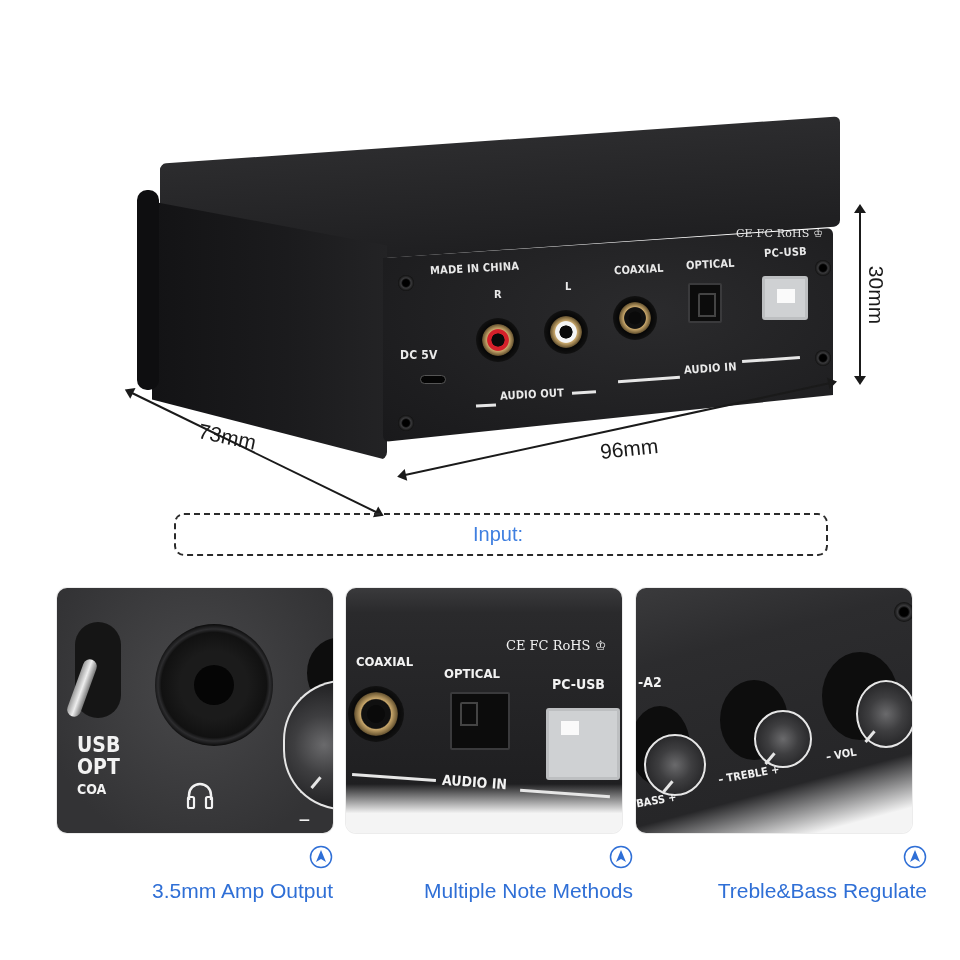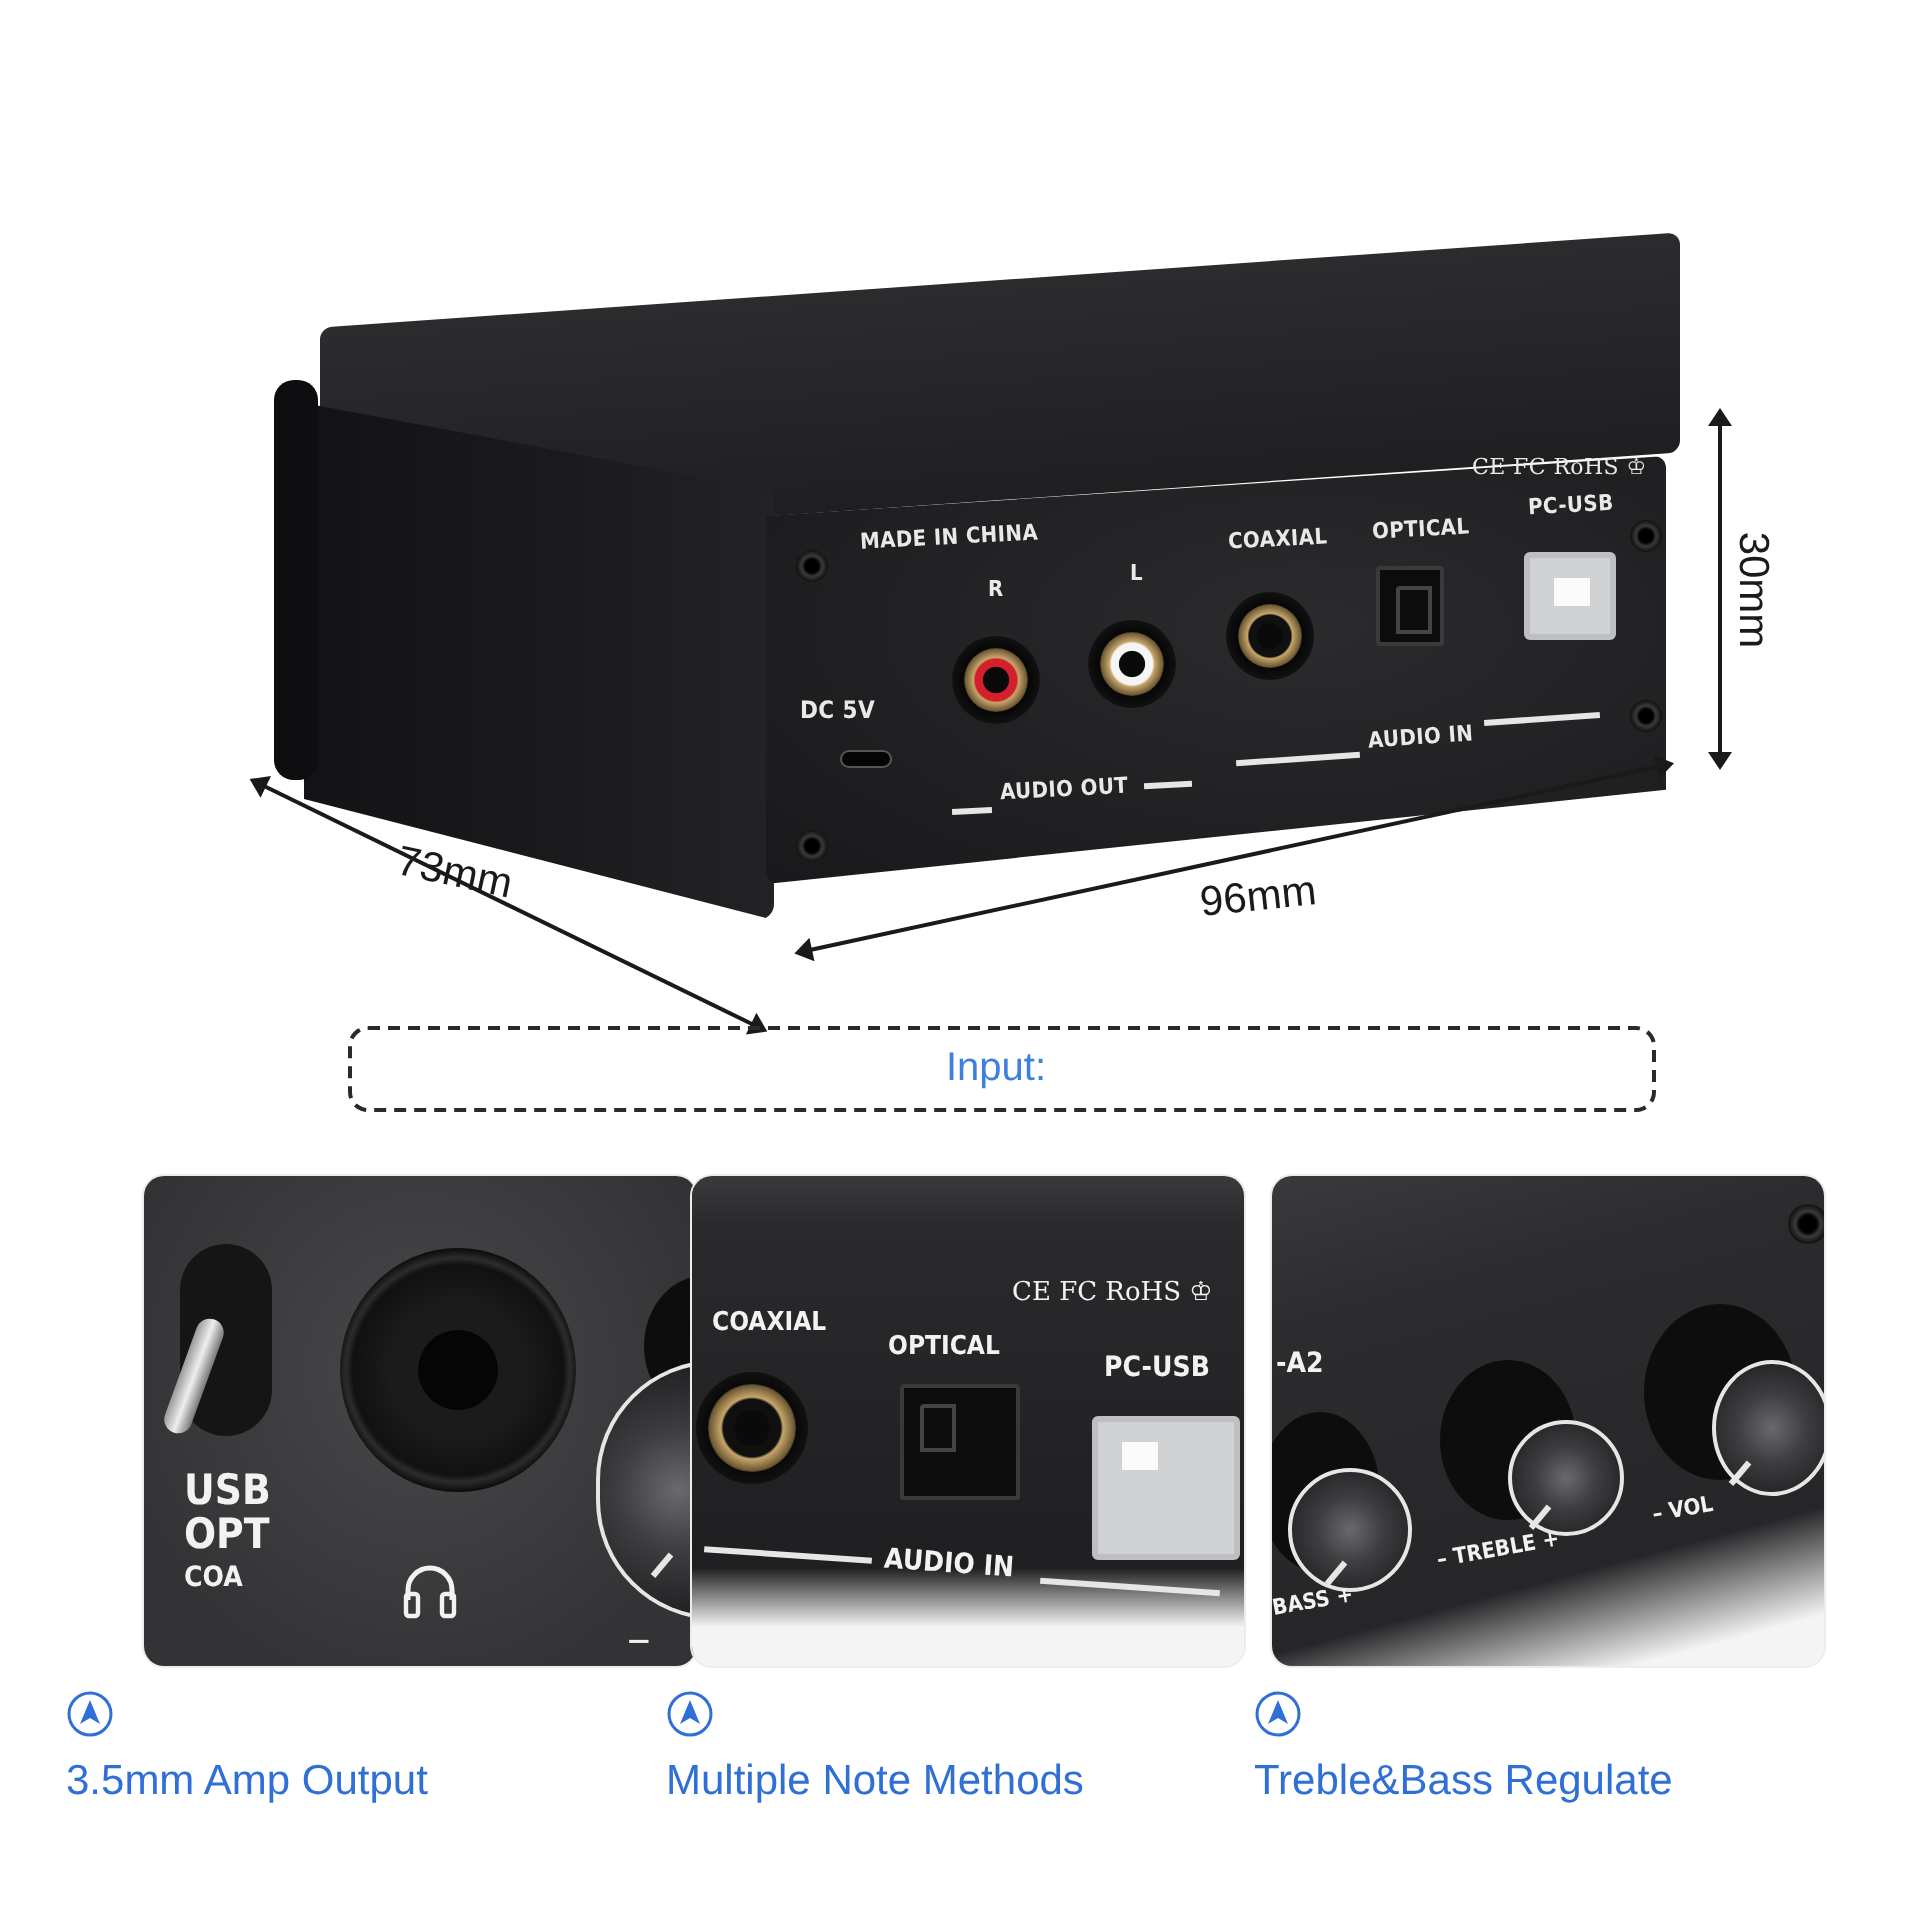--- a/index.html
+++ b/index.html
@@ -65,21 +65,21 @@
     position: absolute; left: 174px; top: 513px; width: 654px; height: 43px;
     border: 2px dashed #2a2a2a; border-radius: 10px;
     display: flex; align-items: center; justify-content: center;
     font-family: "Liberation Sans", sans-serif; font-size: 20px; color: #333;
   }
   .note-key { color: #3f7fe0; margin-right: 6px; }
 
   
   .card { position: absolute; top: 588px; width: 276px; height: 245px; border-radius: 10px; overflow: hidden;
     background: #2a2a2c; box-shadow: 0 0 0 1px #ececec; }
-  .card-1 { left: 57px; background: radial-gradient(ellipse at 50% 40%, #48484a 0%, #333335 80%); margin-left: 15px; }
+  .card-1 { left: 57px; background: radial-gradient(ellipse at 50% 40%, #48484a 0%, #333335 80%); }
   .card-2 { left: 346px; background: linear-gradient(180deg,#3a3a3c 0%,#2a2a2c 10%,#1f1f21 80%,#f4f4f4 92%); }
   .card-3 { left: 636px; background: linear-gradient(165deg,#3a3a3c 0%,#2c2c2e 25%,#262628 75%,#f4f4f4 92%); }
 
   .jack-outer { position: absolute; width: 118px; height: 122px; border-radius: 50%;
     background: radial-gradient(circle,#1b1b1b 40%,#111 62%,#2c2c2e 66%,#0a0a0a 72%); }
   .jack-inner { position: absolute; width: 40px; height: 40px; border-radius: 50%; background:#050505; }
 
   .toggle-slot { position: absolute; width: 46px; height: 96px; border-radius: 23px; background:#151515; }
   .toggle-lever { position: absolute; width: 14px; height: 60px; background: linear-gradient(90deg,#999,#eee,#777); border-radius: 7px; transform: rotate(20deg); }
 
@@ -87,21 +87,21 @@
     background: radial-gradient(circle at 50% 50%, #6a6a6c 0%, #3e3e40 40%, #242426 80%);
     border: 2px solid #e6e6e6; }
   .knob-base { position: absolute; border-radius: 50%; background:#0d0d0d; }
   .knob-tick { position: absolute; width: 3px; height: 14px; background: #e6e6e6; transform-origin: 50% 100%; }
 
   .card-print { position: absolute; color: #f2f2f2; font-family: "DejaVu Sans Condensed","DejaVu Sans", sans-serif; font-weight: bold; white-space: nowrap; }
 
   .headphone-icon { position: absolute; width: 30px; height: 30px; }
 
   
-  .caption { position: absolute; top: 845px; width: 300px; text-align: left; }
+  .caption { position: absolute; top: 845px; width: 300px; text-align: right; }
   .caption-icon { display: inline-block; width: 24px; height: 24px; }
   .caption-text { display: block; margin-top: 6px; font-family: "Liberation Sans", sans-serif; font-size: 21px; color: #2f6fd6; white-space: nowrap; }
 </style>
 </head>
 <body>
 
 <div class="hero">
   <div class="device-top"></div>
   <div class="device-side"></div>
   <div class="device-side-lip"></div>

